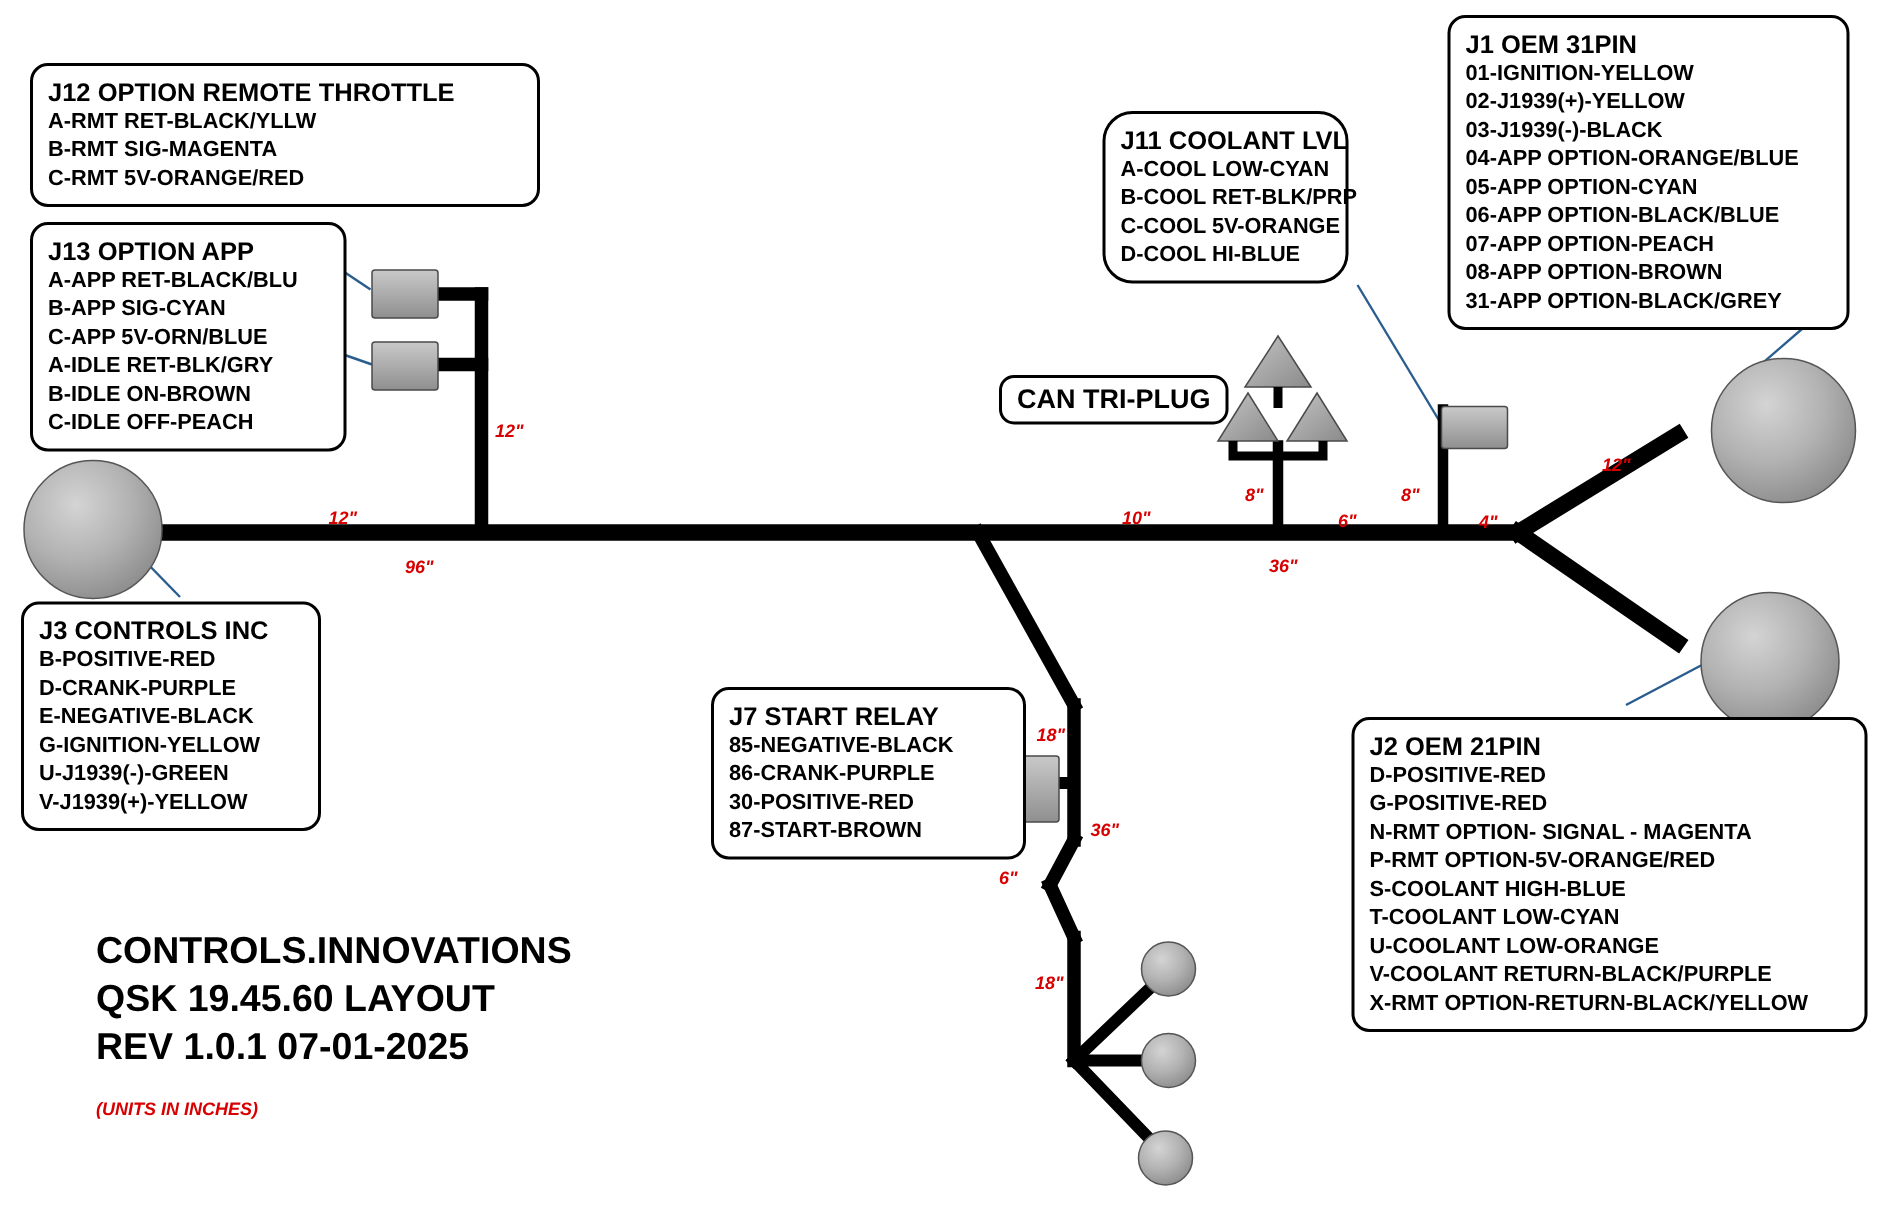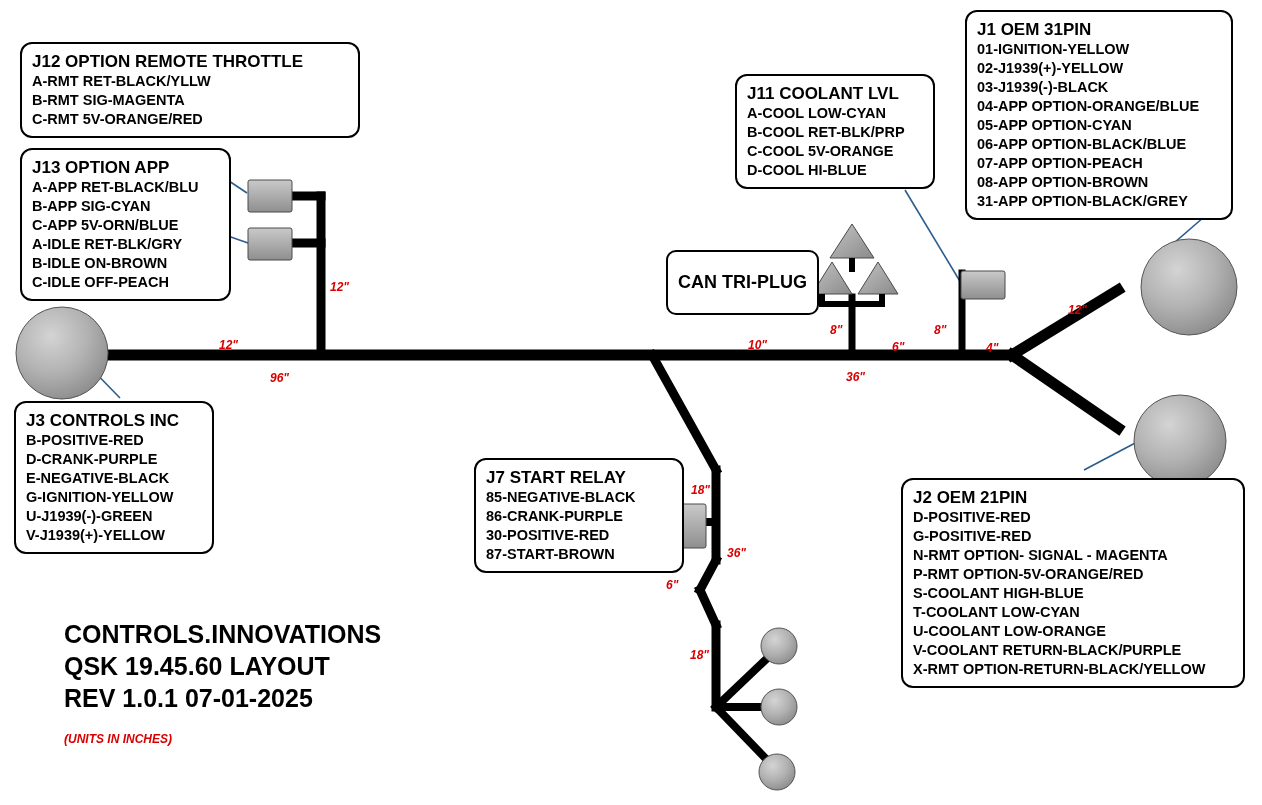--- a/index.html
+++ b/index.html
@@ -69,21 +69,21 @@
     font-style: italic;
     font-weight: bold;
     font-size: 12px;
     margin-top: 18px;
   }
   .can-label {
     position: absolute;
     border: 2px solid #000000;
     border-radius: 10px;
     background: #ffffff;
-    padding: 20px 10px;
+    padding: 4px 10px;
     font-weight: bold;
     font-size: 18px;
     color: #000000;
     white-space: nowrap;
   }
 </style>
 </head>
 <body>
 
 <div id="canvas">
@@ -184,21 +184,21 @@
   <div class="callout" style="left:14px; top:401px; width:200px;">
     <div class="c-title">J3 CONTROLS INC</div>
     <div class="c-line">B-POSITIVE-RED</div>
     <div class="c-line">D-CRANK-PURPLE</div>
     <div class="c-line">E-NEGATIVE-BLACK</div>
     <div class="c-line">G-IGNITION-YELLOW</div>
     <div class="c-line">U-J1939(-)-GREEN</div>
     <div class="c-line">V-J1939(+)-YELLOW</div>
   </div>
 
-  <div class="callout" style="left:735px; top:74px; width:200px;">
+  <div class="callout" style="left:735px; top:74px; width:164px;border-radius:20px;">
     <div class="c-title">J11 COOLANT LVL</div>
     <div class="c-line">A-COOL LOW-CYAN</div>
     <div class="c-line">B-COOL RET-BLK/PRP</div>
     <div class="c-line">C-COOL 5V-ORANGE</div>
     <div class="c-line">D-COOL HI-BLUE</div>
   </div>
 
   <div class="callout" style="left:965px; top:10px; width:268px;">
     <div class="c-title">J1 OEM 31PIN</div>
     <div class="c-line">01-IGNITION-YELLOW</div>

